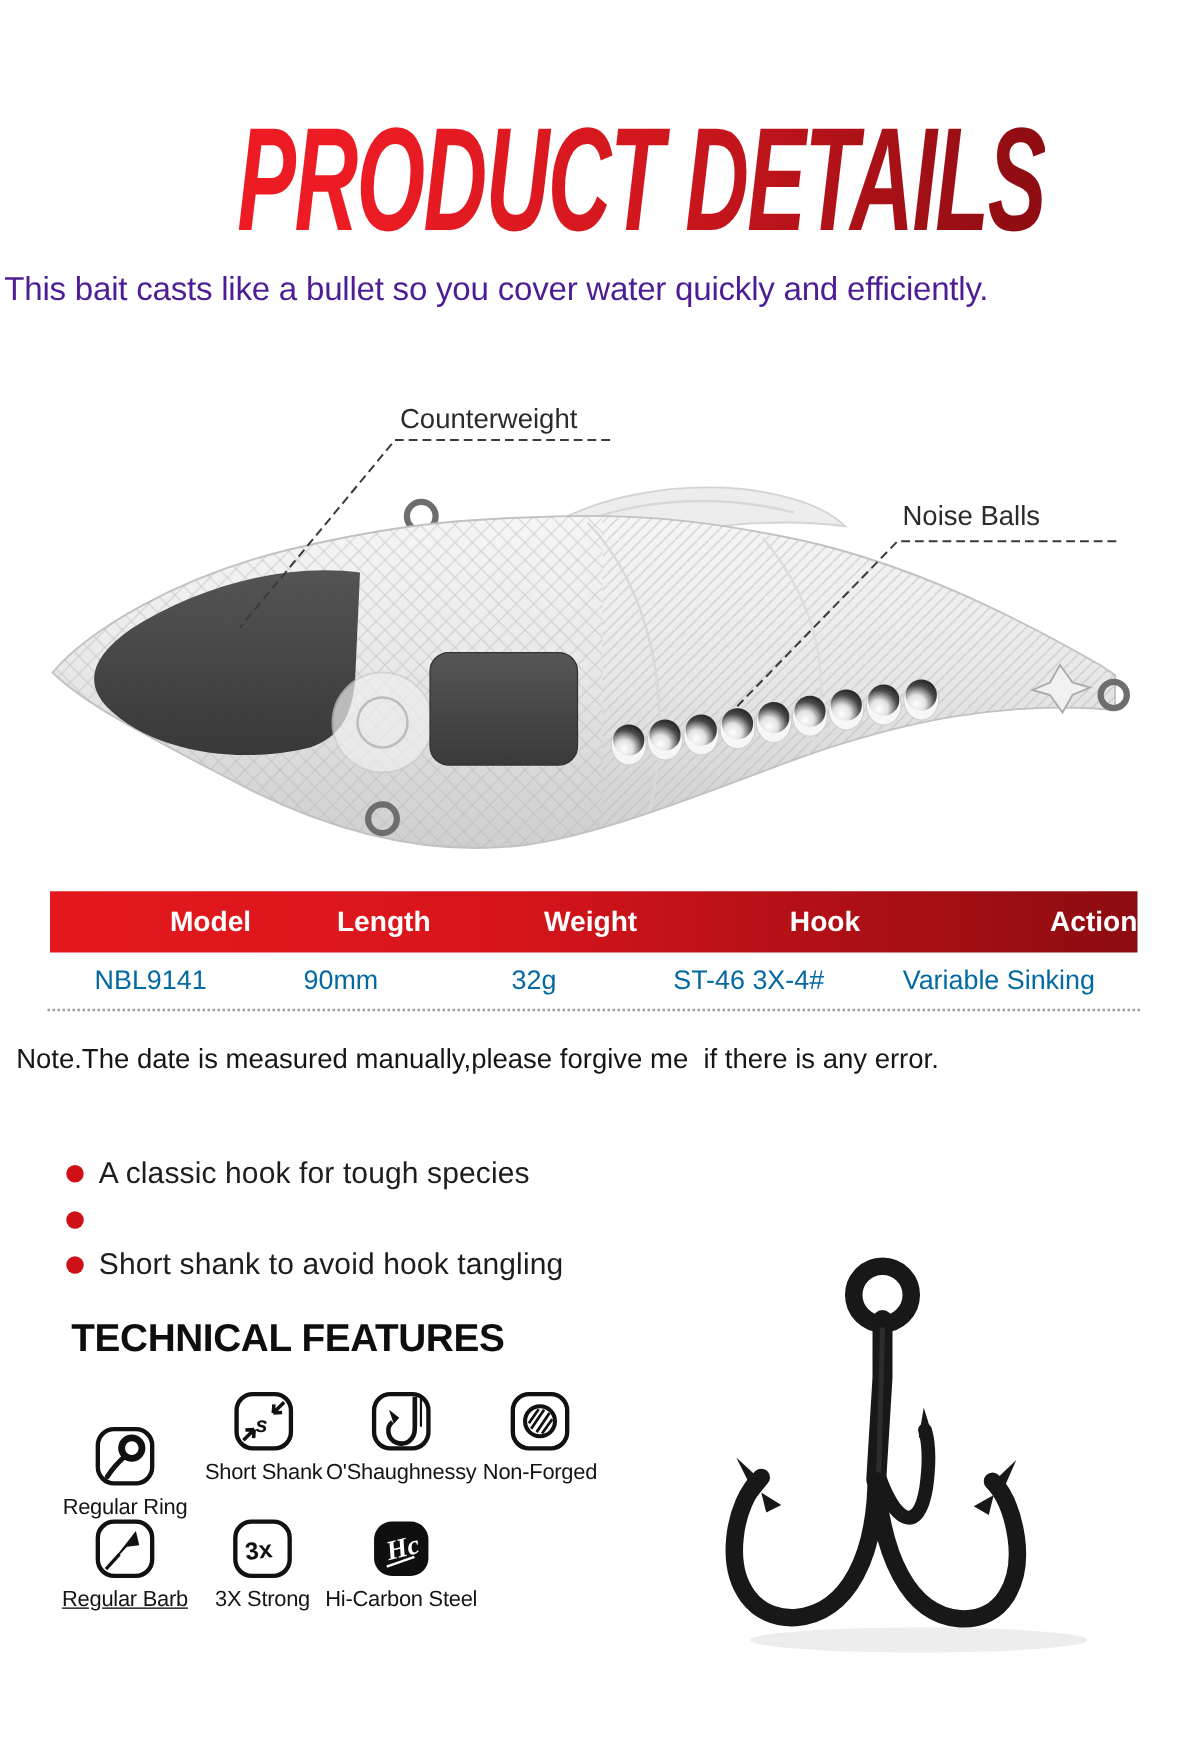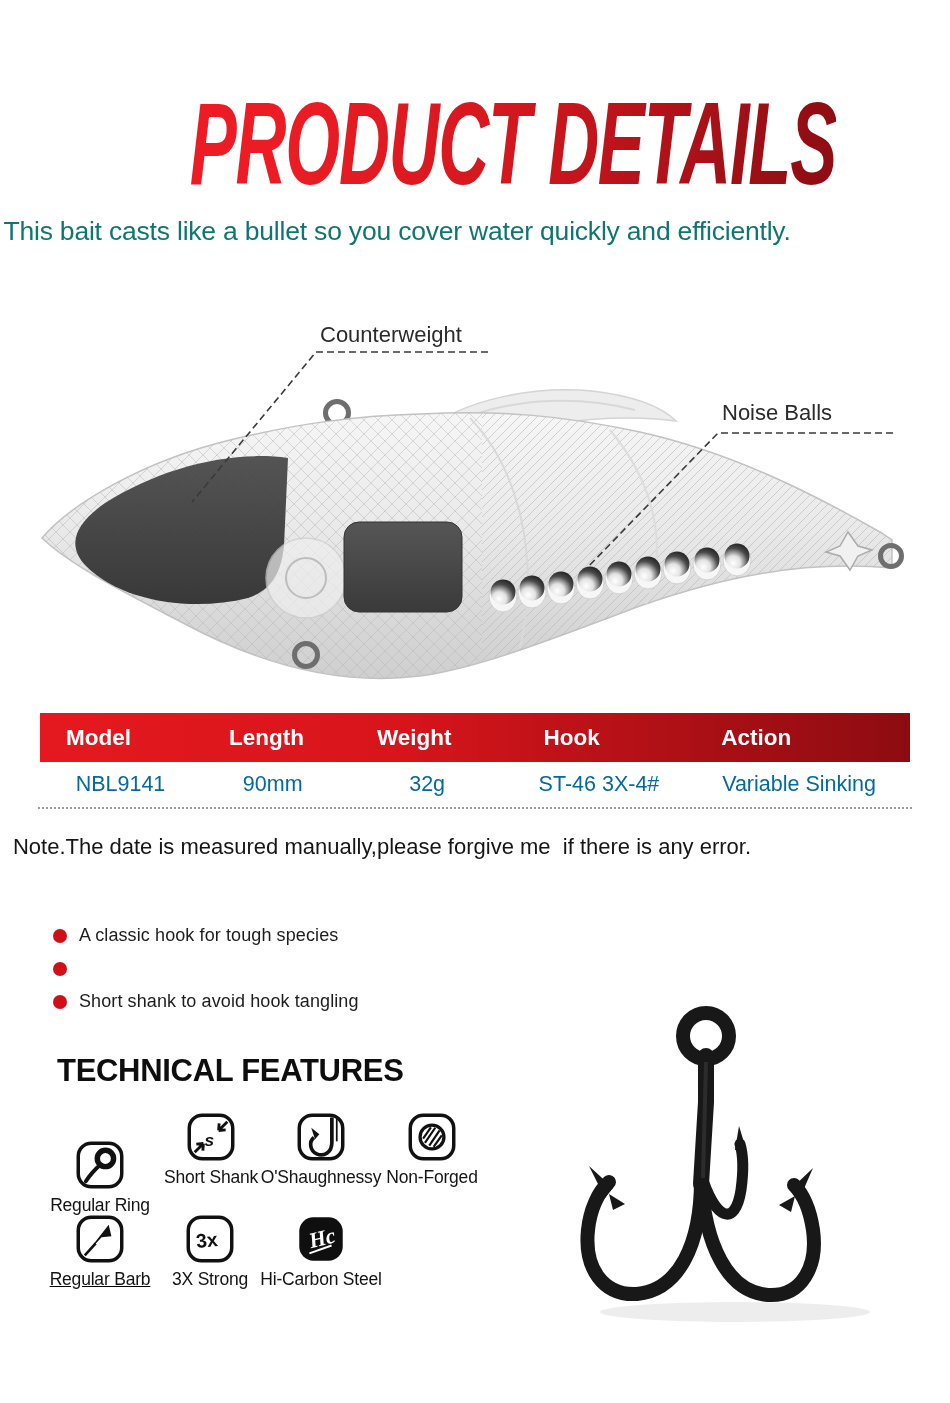--- a/index.html
+++ b/index.html
@@ -8,46 +8,46 @@
   .abs{position:absolute;}
 
   
   .title-wrap{top:88px;left:0;width:950px;text-align:left;}
   .title-inner{display:inline-block;white-space:nowrap;font-size:112px;line-height:1;
     font-weight:bold;font-style:italic;letter-spacing:-2px;
     transform:scaleX(0.63) scaleY(1.05);transform-origin:center;
     background:linear-gradient(100deg,#ed1c24 15%,#d2171e 50%,#8f0d13 97%);
     -webkit-background-clip:text;background-clip:text;color:transparent;}
   .subtitle{top:216px;left:0;width:794px;text-align:center;font-size:26.5px;
-    letter-spacing:-0.2px;color:#0f766e;}
+    letter-spacing:-0.2px;color:#4c1d95;}
 
   
   .diagram-label{font-size:22px;color:#2b2b2b;}
   .lbl-counterweight{top:322px;left:320px;}
   .lbl-noiseballs{top:400px;left:722px;}
 
   
   .spec-table{top:713px;left:40px;width:870px;}
   .spec-head{display:flex;height:49px;align-items:center;
     background:linear-gradient(90deg,#e4191f 0%,#d8151b 40%,#a80f15 78%,#8d0c11 100%);}
-  .spec-head .cell{color:#ffffff;font-weight:bold;font-size:22.5px;text-align:left;margin-left:26px;}
+  .spec-head .cell{color:#ffffff;font-weight:bold;font-size:22.5px;text-align:right;}
   .spec-row{display:flex;height:45px;align-items:center;}
   .spec-row .cell{color:#0369a1;font-size:21.5px;text-align:center;}
   .c0{width:18.5%;} .c1{width:16.5%;} .c2{width:19%;} .c3{width:20.5%;} .c4{width:25.5%;}
   .table-sep{top:807px;left:38px;width:874px;border-bottom:2px dotted #9c9c9c;height:0;}
 
   .note{top:834px;left:0;width:764px;text-align:center;font-size:22px;color:#161616;
     white-space:pre-wrap;}
 
   
   .bullets{top:925px;left:53px;width:600px;}
   .bullet-row{display:flex;align-items:center;margin-bottom:15.5px;}
   .bullet-dot{width:14px;height:14px;border-radius:50%;background:#cf1016;flex:0 0 14px;
     margin-right:12px;}
-  .bullet-text{font-size:18px;color:#1d1d1d;letter-spacing:0.1px;}
+  .bullet-text{font-size:24px;color:#1d1d1d;letter-spacing:0.1px;}
 
   .tech-heading{top:1053px;left:57px;font-size:31px;font-weight:bold;color:#0e0e0e;
     letter-spacing:-0.3px;}
 
   
   .feat{position:absolute;width:150px;text-align:center;}
   .feat .feat-label{margin-top:5px;font-size:17.5px;color:#141414;letter-spacing:-0.2px;}
   .icon-svg{display:block;margin:0 auto;}
 </style>
 </head>

